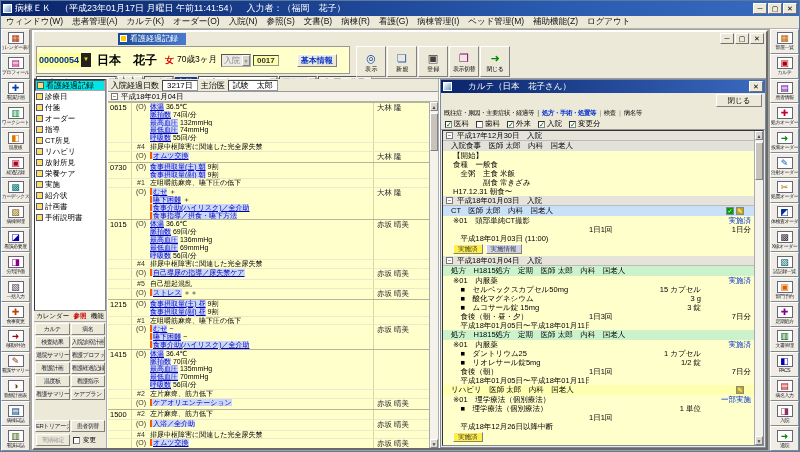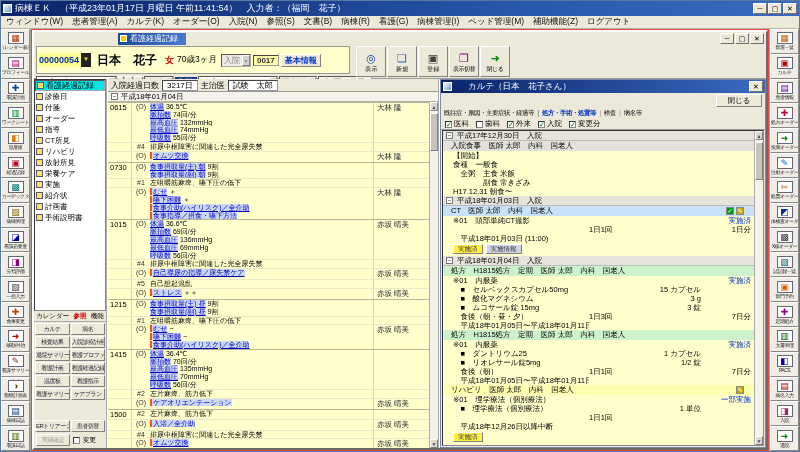--- a/index.html
+++ b/index.html
@@ -16,38 +16,38 @@
   .menubar{height:13px;background:#ece9d8;border-bottom:1px solid #b8b4a8;font-size:8.5px;display:flex;align-items:center;padding:0 5px;gap:9px;white-space:nowrap;flex:none;}
   .mi{color:#111;}
   
   .bodyrow{flex:1;display:flex;min-height:0;}
   .strip{width:30px;background:#e4e1da;display:flex;flex-direction:column;flex:none;}
   .strip.left{border-right:1px solid #a8a49a;}
   .strip.right{border-left:1px solid #a8a49a;}
   .sbtn{flex:1;display:flex;flex-direction:column;align-items:center;justify-content:center;border:1px solid;border-color:#fff #888 #888 #fff;background:#f0ede6;overflow:hidden;}
   .sicon{width:16px;height:12px;font-size:9px;line-height:11px;text-align:center;background:#fff;border:1px solid #667;flex:none;}
   .slabel{font-size:5px;line-height:6px;white-space:nowrap;letter-spacing:-0.5px;color:#222;}
-  .main{flex:1;display:flex;flex-direction:column;min-width:0;background:#ef4444;padding:1px;}
+  .main{flex:1;display:flex;flex-direction:column;min-width:0;background:#a3a3a3;padding:1px;}
   .iw{flex:1;display:flex;flex-direction:column;background:#ece9d8;border:2px solid;border-color:#fff #6a6a6a #6a6a6a #fff;min-height:0;}
   
   .iw-top{height:13px;display:flex;align-items:center;flex:none;}
   .iw-tab{margin-left:84px;height:12px;background:linear-gradient(90deg,#1a4a9a,#4a7ad0);color:#fff;font-size:8px;display:flex;align-items:center;gap:3px;padding:0 8px 0 2px;white-space:nowrap;}
   .iw-tabicon{width:7px;height:7px;background:#ffcc00;border:1px solid #fff;flex:none;}
   .iw-ctl{margin-left:auto;display:flex;gap:1px;padding-right:2px;}
   
   .phead{height:34px;display:flex;background:#ece9d8;padding:1px 0 1px 2px;border-bottom:1px solid #999;flex:none;}
   .pcol{width:314px;flex:none;}
   .prow1{height:28px;display:flex;align-items:center;background:#ffffcc;border:1px solid #999;}
   .pid{background:#ffff99;color:#003399;font-weight:bold;font-size:9px;padding:0 2px;height:14px;line-height:14px;}
   .pdd{width:10px;height:14px;background:#222;color:#ffd700;font-size:6px;text-align:center;line-height:13px;flex:none;}
   .pname{font-size:12px;font-weight:bold;padding:0 8px 0 6px;white-space:nowrap;}
   .psex{color:#dd0000;font-size:9px;font-weight:bold;margin-right:3px;}
   .page{font-size:8.5px;margin-right:4px;white-space:nowrap;}
   .pnum{background:#ffffaa;border:1px inset #999;font-size:8px;padding:0 3px;color:#333;font-weight:bold;margin:0 2px;}
-  .pinfo{font-size:8px;color:#0033cc;font-weight:bold;border:1px solid;border-color:#fff #808080 #808080 #fff;background:#ece9d8;padding:0 3px;height:13px;line-height:12px;white-space:nowrap;}
+  .pinfo{font-size:8px;color:#0033cc;font-weight:bold;border:1px solid;border-color:#fff #808080 #808080 #fff;background:#ece9d8;padding:0 3px;height:13px;line-height:12px;white-space:nowrap;margin-left:16px;}
   .prow2{height:15px;display:flex;align-items:center;gap:1px;font-size:8px;margin-top:1px;white-space:nowrap;}
   .sel{border:1px inset #aaa;background:#fff;display:inline-flex;align-items:center;height:13px;font-size:8px;padding-left:2px;white-space:nowrap;}
   .sel.dis{background:#eceae2;color:#888;}
   .sel .dd{width:8px;height:11px;background:#d8d4cc;border:1px solid;border-color:#fff #808080 #808080 #fff;font-size:5px;line-height:10px;text-align:center;margin-left:2px;flex:none;}
   .tb{width:11px;height:13px;border:1px solid;border-color:#fff #808080 #808080 #fff;background:#ece9d8;font-size:7px;line-height:11px;text-align:center;}
   .badge-adm{background:#1a3a8a;color:#fff;padding:0 3px;height:12px;line-height:12px;font-size:8px;}
   .opbox{border:1px inset #aaa;background:#f4f2ea;height:13px;line-height:12px;padding:0 6px;font-size:8px;}
   .ptools{display:flex;margin-left:6px;gap:1px;align-items:flex-start;}
   .ptool{width:30px;height:31px;border:1px solid;border-color:#fff #808080 #808080 #fff;background:#ece9d8;display:flex;flex-direction:column;align-items:center;justify-content:center;overflow:hidden;}
   .ptool .pticon{font-size:11px;height:16px;line-height:16px;}

